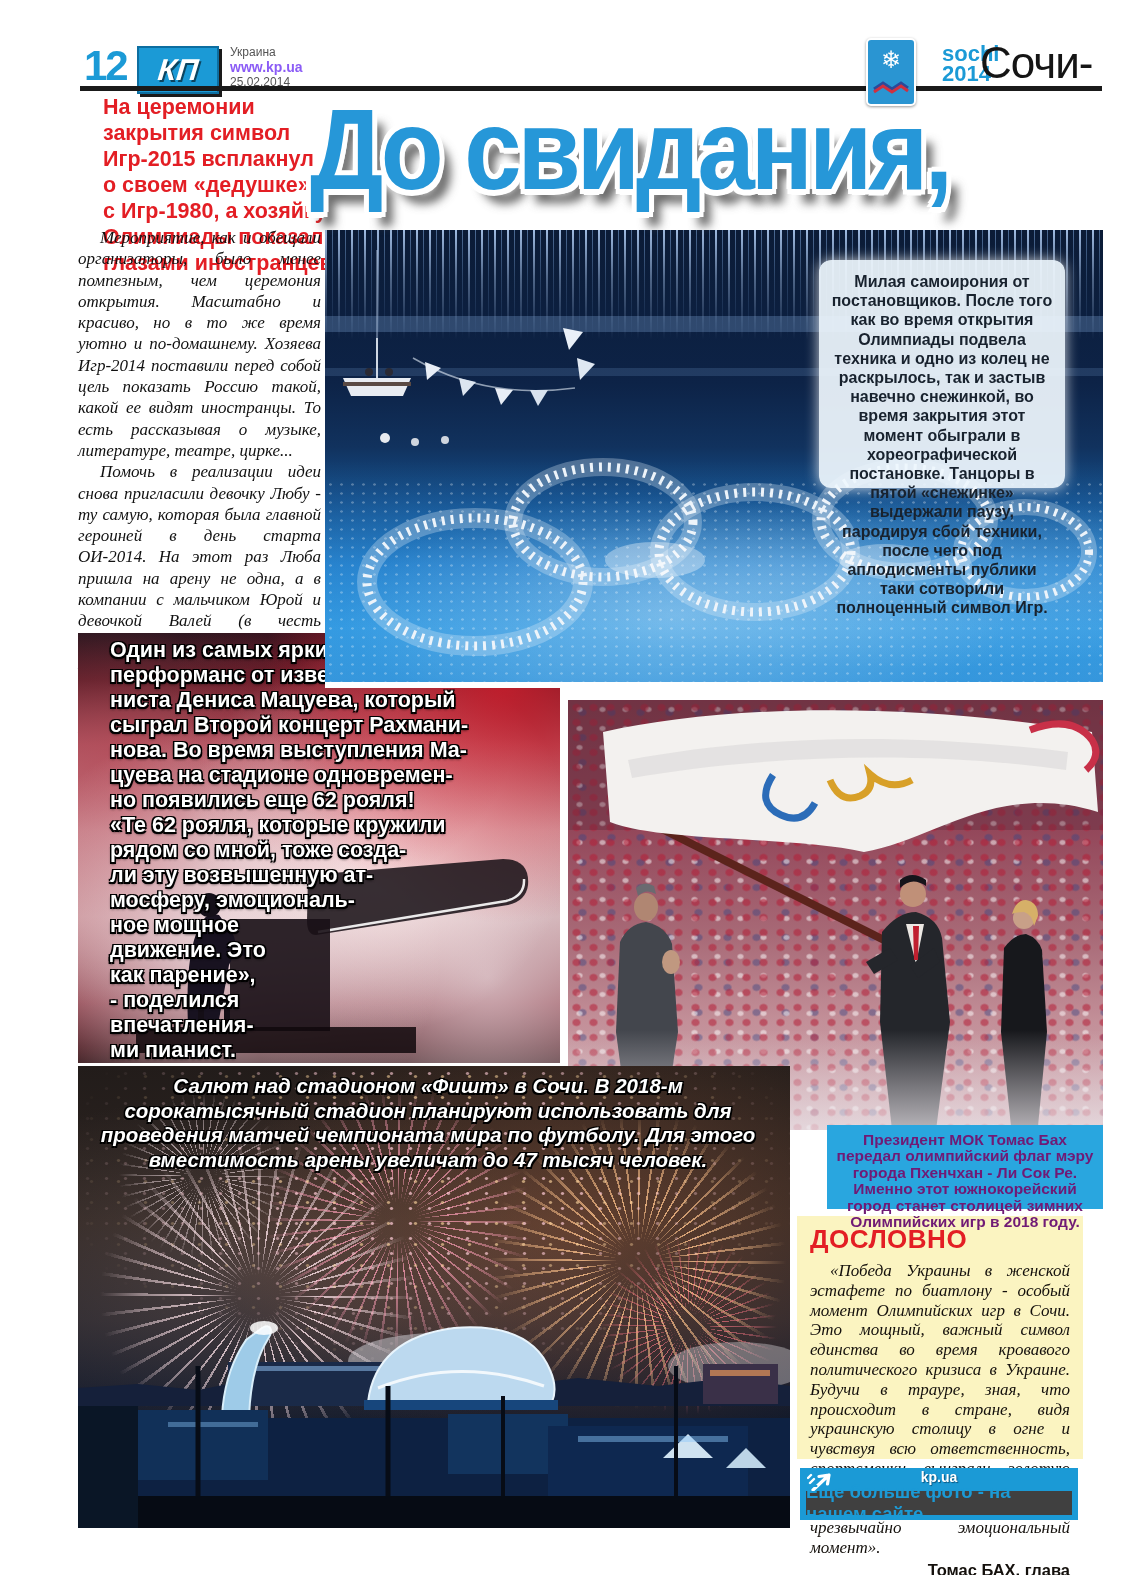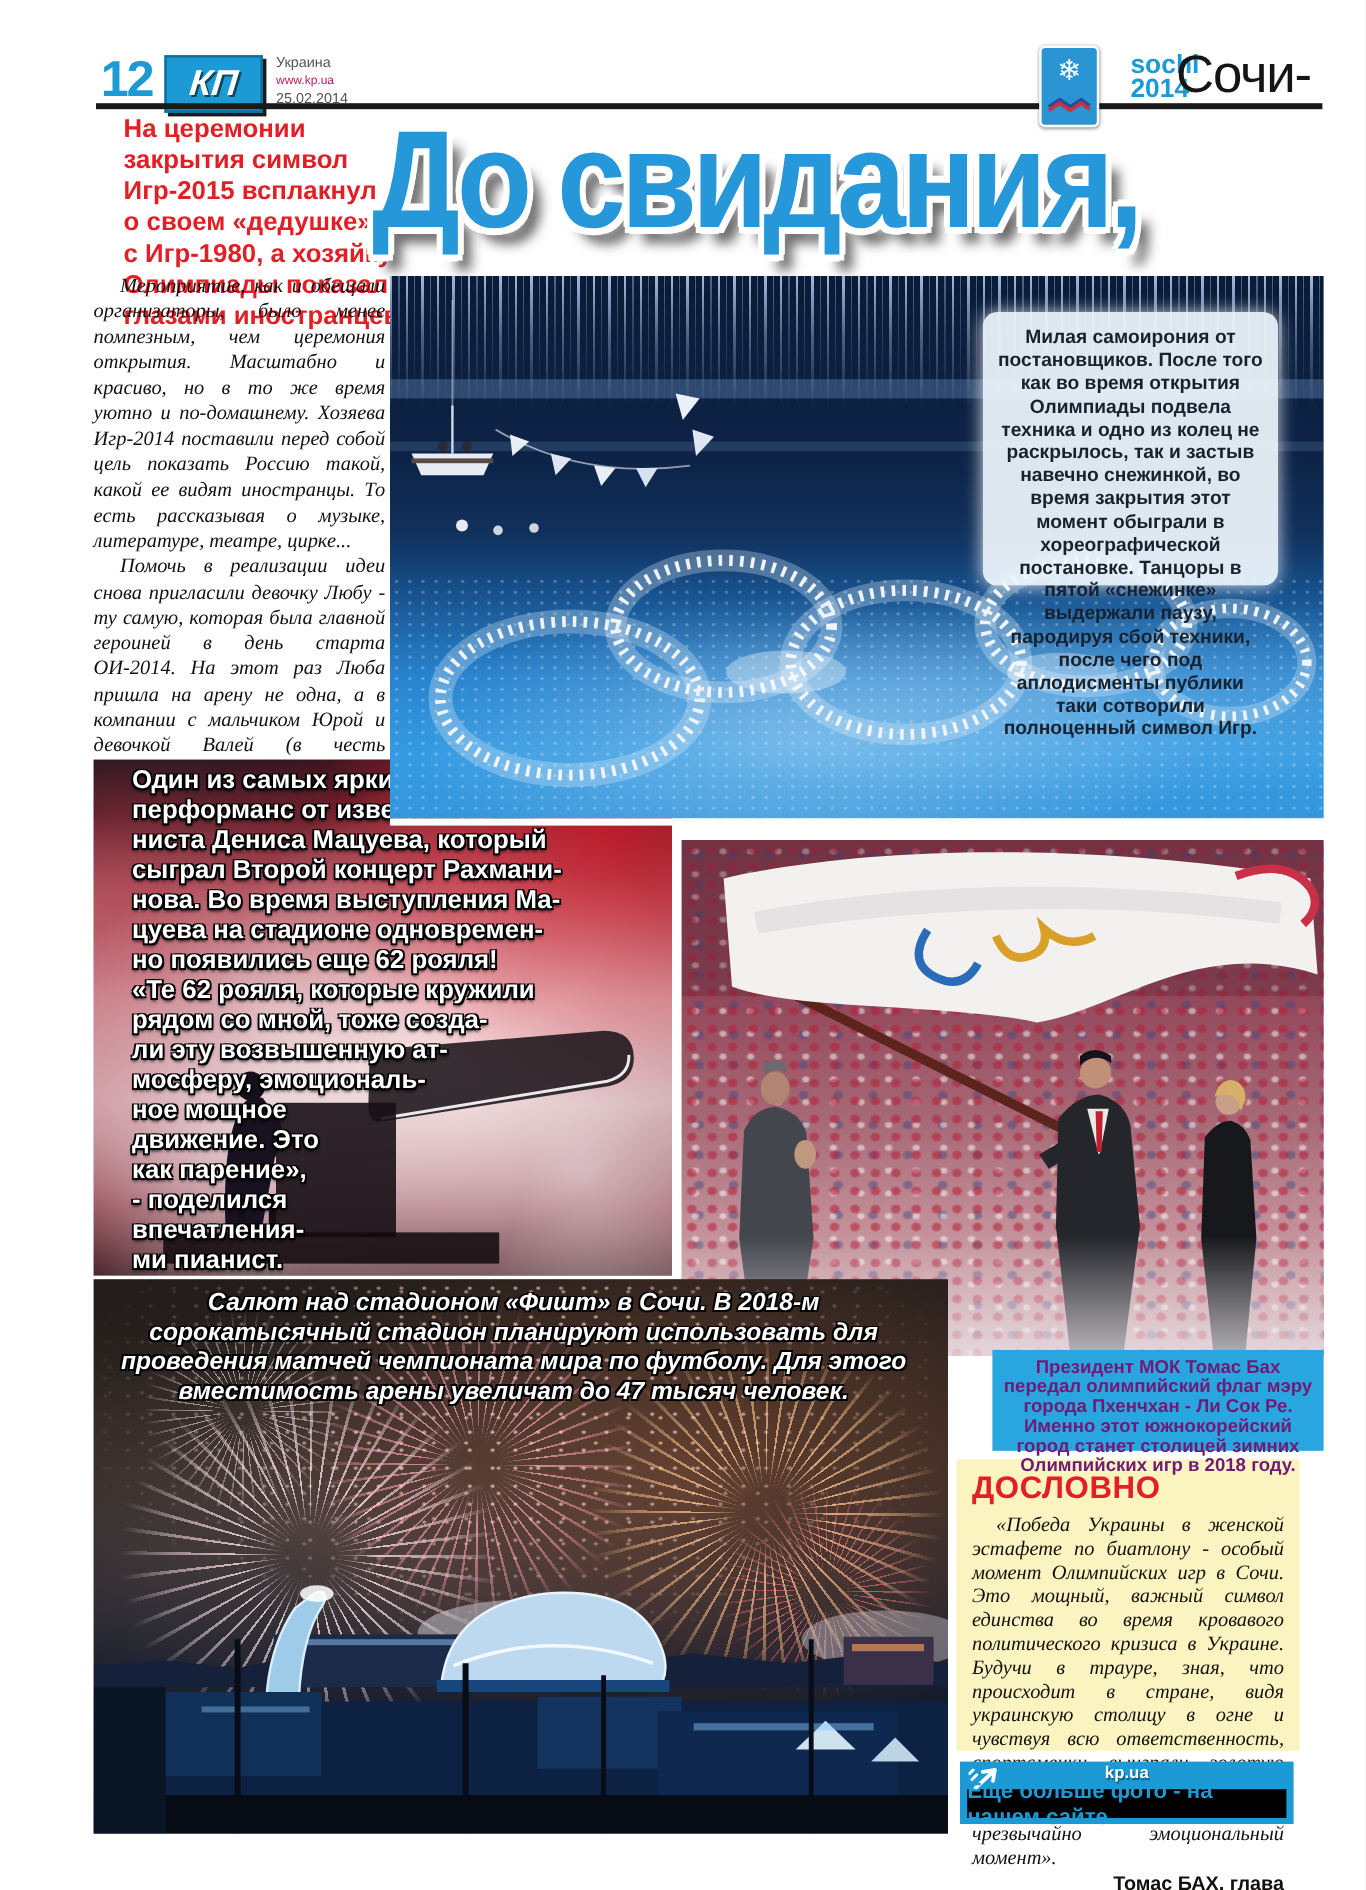--- a/index.html
+++ b/index.html
@@ -9,21 +9,21 @@
   .pre{white-space:pre-line;padding-left:24px;}
 
   
   .pagenum{left:84px;top:42px;font-size:42px;font-weight:bold;color:#1b9ad6;letter-spacing:-2px;}
   .kp-logo{left:137px;top:46px;width:78px;height:44px;background:#1b9ad6;border:2px solid #0d6ea0;
            box-shadow:3px 3px 0 #1a1a1a;display:flex;align-items:center;justify-content:center;}
   .kp-logo span{color:#fff;font-size:30px;font-weight:bold;font-style:italic;transform:skewX(-6deg);
            text-shadow:2px 2px 0 rgba(0,0,0,.55);}
   .hdr-info{left:230px;top:45px;line-height:15px;}
   .hdr-info .c{font-size:12px;color:#555;}
-  .hdr-info .s{font-size:10px;font-weight:normal;color:#be185d;}
+  .hdr-info .s{font-size:14px;font-weight:bold;color:#8b5cf6;}
   .hdr-rule{left:80px;top:86px;width:1022px;height:5px;background:#1a1a1a;}
   .sochi-badge{left:866px;top:38px;width:46px;height:64px;background:#2a95d2;border:2px solid #fff;
                border-radius:5px;box-shadow:0 1px 3px rgba(0,0,0,.4);z-index:6;text-align:center;}
   .sochi-badge .flake{color:#fff;font-size:24px;line-height:40px;}
   .sochi-word{left:918px;top:44px;color:#1b9ad6;font-weight:bold;font-size:22px;line-height:20px;
               letter-spacing:0;z-index:6;}
   .sochi-section{left:980px;top:38px;font-size:44px;font-weight:normal;color:#151515;z-index:6;letter-spacing:-1px;text-align:center;}
 
   
   .kicker{left:79px;top:94px;width:250px;font-size:21.5px;line-height:26px;font-weight:bold;color:#e31e24;}
@@ -103,21 +103,21 @@
   .bluebox{left:797px;top:1125px;width:276px;height:84px;background:#29a6df;color:#701a75;font-weight:bold;
      font-size:15.5px;line-height:16.4px;text-align:center;padding:7px 8px;box-sizing:border-box;z-index:3;margin-left:30px;}
   .yellowbox{left:797px;top:1216px;width:286px;height:243px;background:#fbf4c1;box-sizing:border-box;padding:8px 13px;}
   .yellowbox h3{margin:0 0 6px 0;color:#e31e24;font-size:26px;letter-spacing:.5px;}
   .quote{font-family:"Liberation Serif", serif;font-style:italic;font-size:17px;line-height:19.8px;color:#14100c;
      text-align:justify;text-indent:20px;}
   .attrib{font-size:16.5px;line-height:20px;font-weight:bold;color:#14100c;text-align:right;margin-top:2px;}
   .promo{left:800px;top:1468px;width:278px;height:52px;background:#1b9ad6;z-index:3;}
   .promo-site{position:absolute;left:0;top:1px;width:278px;text-align:center;color:#fff;font-weight:bold;
      font-size:14px;text-shadow:1px 1px 1px rgba(0,40,70,.6);}
-  .promo-strip{position:absolute;left:6px;top:23px;width:266px;height:24px;background:#000000;
+  .promo-strip{position:absolute;left:6px;top:23px;width:266px;height:24px;background:#404040;
      display:flex;align-items:center;justify-content:center;}
   .promo-strip span{color:#1b9ad6;font-weight:bold;font-size:18.5px;}
   .promo-arrow{position:absolute;left:7px;top:2px;}
 </style>
 </head>
 <body>
 
 <div class="page">
 
   <div class="abs pagenum">12</div>

